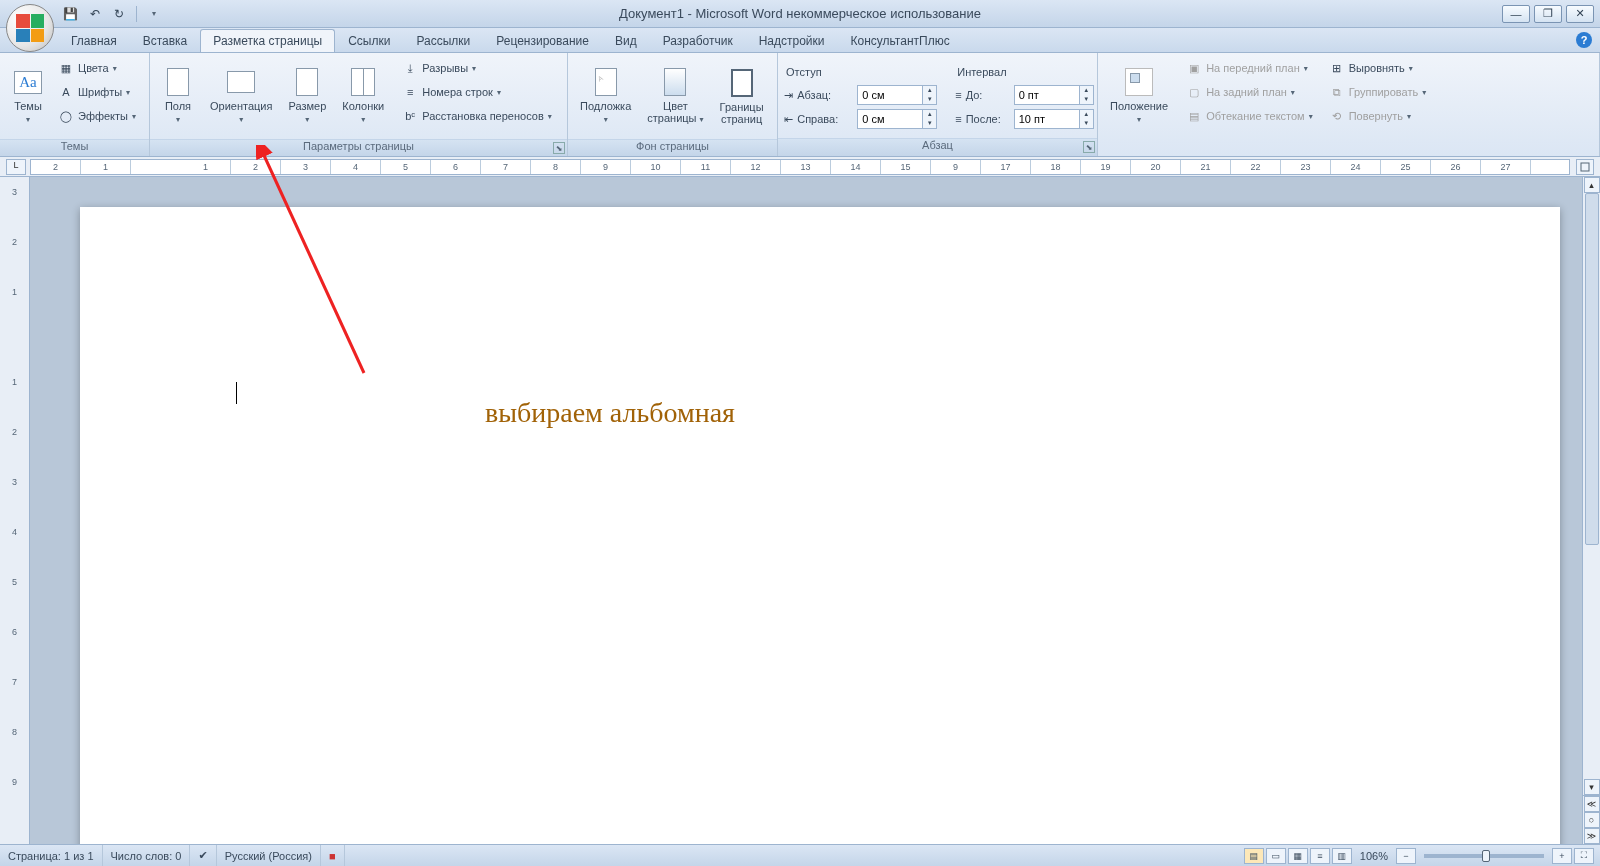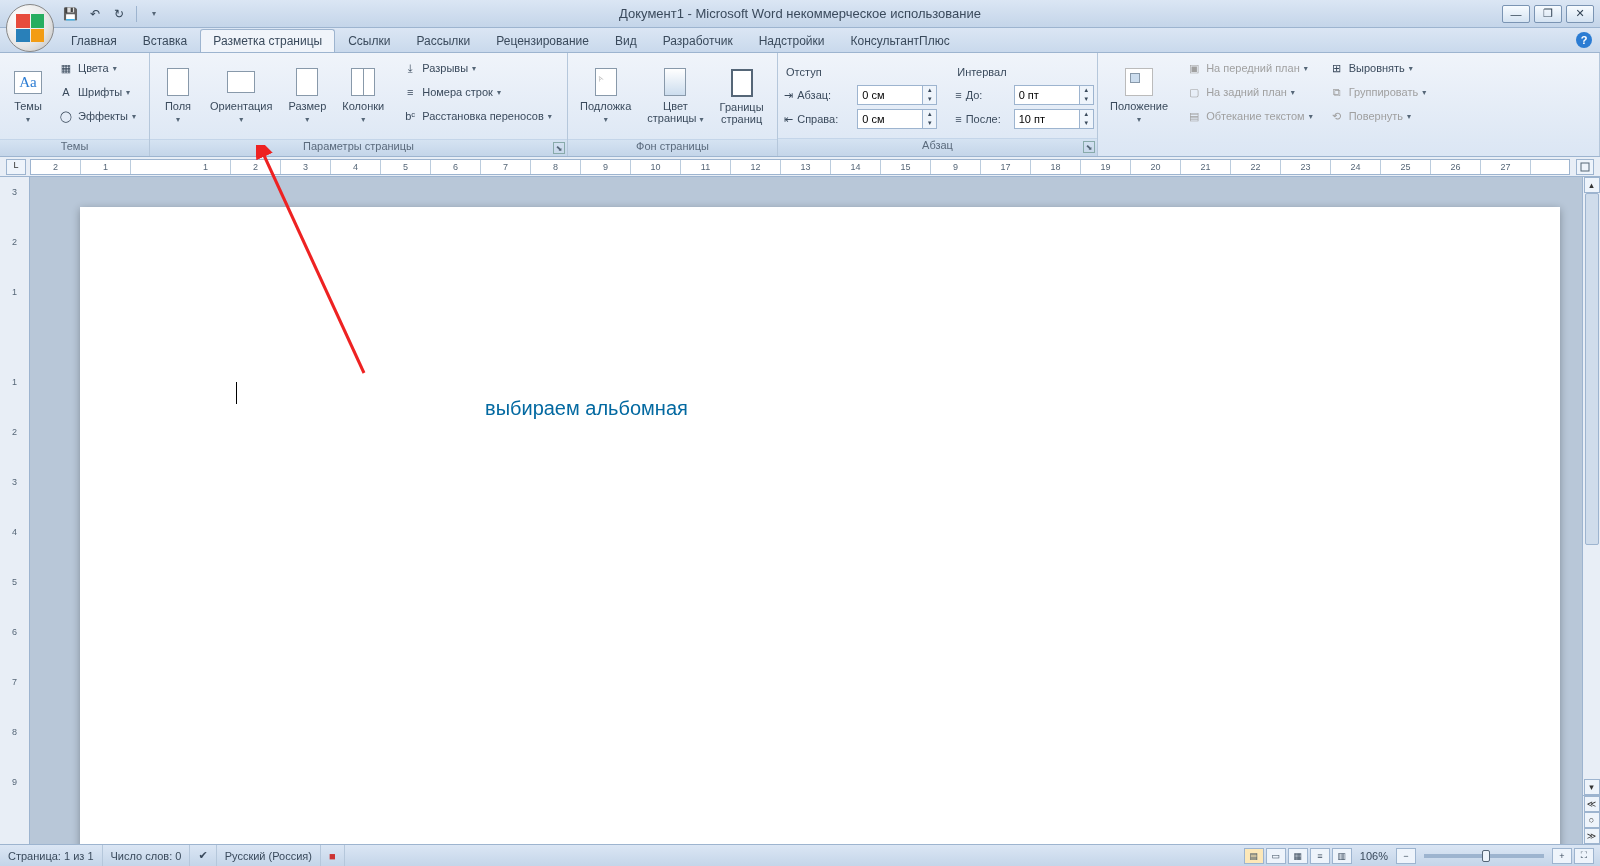--- a/index.html
+++ b/index.html
@@ -55,21 +55,21 @@
 .ruler-seg{flex:0 0 50px; border-right:1px solid #bcd; text-align:center; line-height:14px;}
 .ruler-left-btn{width:20px; height:16px; border:1px solid #9db4cf; background:#eef4fb; margin-left:6px; font-size:9px; text-align:center; cursor:pointer;}
 .ruler-right-btn{position:absolute; right:6px; width:18px; height:16px; border:1px solid #9db4cf; background:#eef4fb; cursor:pointer; display:flex;align-items:center;justify-content:center;}
 
 
 .workarea { position: absolute; top: 177px; bottom: 22px; left: 0; right: 0; background: #b8c7d8; display: flex; }
 .ruler-v { width: 30px; background: #e8eef6; border-right: 1px solid #9db4cf; font-size:9px; color:#567; display:flex; flex-direction:column; align-items:center; padding-top:10px; gap:40px;}
 .doc-scroll { flex: 1; overflow: auto; position: relative; }
 .page { position: absolute; left: 50px; top: 30px; width: 1480px; height: 820px; background: #fff; box-shadow: 0 2px 8px rgba(0,0,0,.3); }
 .cursor-line { position:absolute; left:156px; top:175px; width:1px; height:22px; background:#000;}
-.annotation { position: absolute; left: 405px; top: 190px; font-size: 20px; color: #0369a1; }
+.annotation { position: absolute; left: 405px; top: 190px; font-size: 28px; color: #a16207; font-family: Liberation Serif, serif; }
 .scrollbar-v { width:18px; background:#e8eef6; border-left:1px solid #9db4cf; display:flex; flex-direction:column; align-items:center;}
 .sb-btn{width:16px;height:16px;border:1px solid #9db4cf;background:#eef4fb;font-size:9px;display:flex;align-items:center;justify-content:center;cursor:pointer;}
 .sb-track{flex:1; width:16px; position:relative;}
 .sb-thumb{position:absolute; top:0; width:14px; left:1px; height:60%; background:#cfdceb; border:1px solid #9db4cf; border-radius:2px;}
 
 
 .statusbar { position: absolute; bottom: 0; left: 0; right: 0; height: 22px; background: linear-gradient(#dbe6f4, #c4d5e9); border-top: 1px solid #9db4cf; display: flex; align-items: center; font-size: 11px; color: #3a4a5c; }
 .status-cell { padding: 0 8px; border-right: 1px solid #b5c7db; height: 100%; display: flex; align-items: center; gap: 4px; }
 .view-btns { margin-left: auto; display: flex; align-items: center; gap: 2px; padding-right: 6px;}
 .view-btn { width: 20px; height: 16px; border: 1px solid #9db4cf; background: #eef4fb; cursor:pointer; display:flex;align-items:center;justify-content:center; font-size:9px;}

